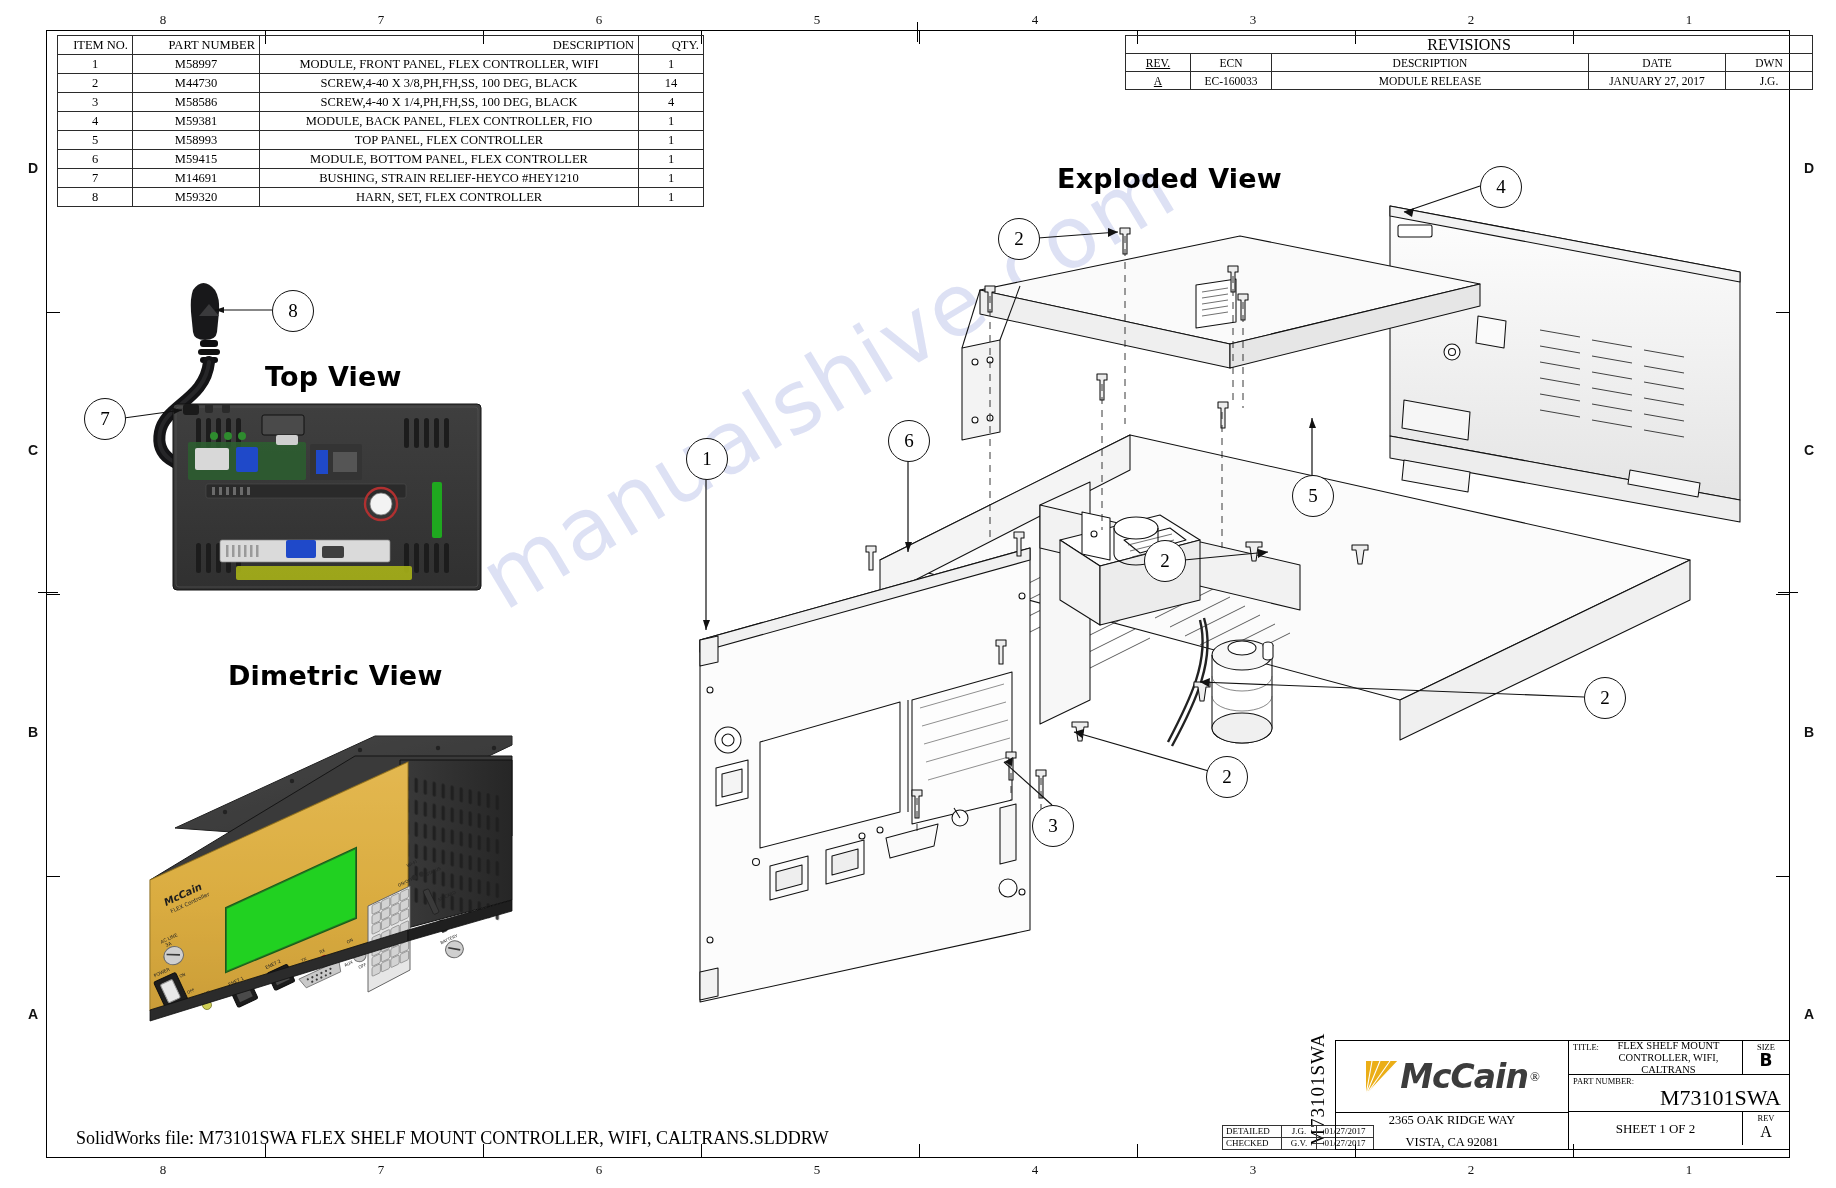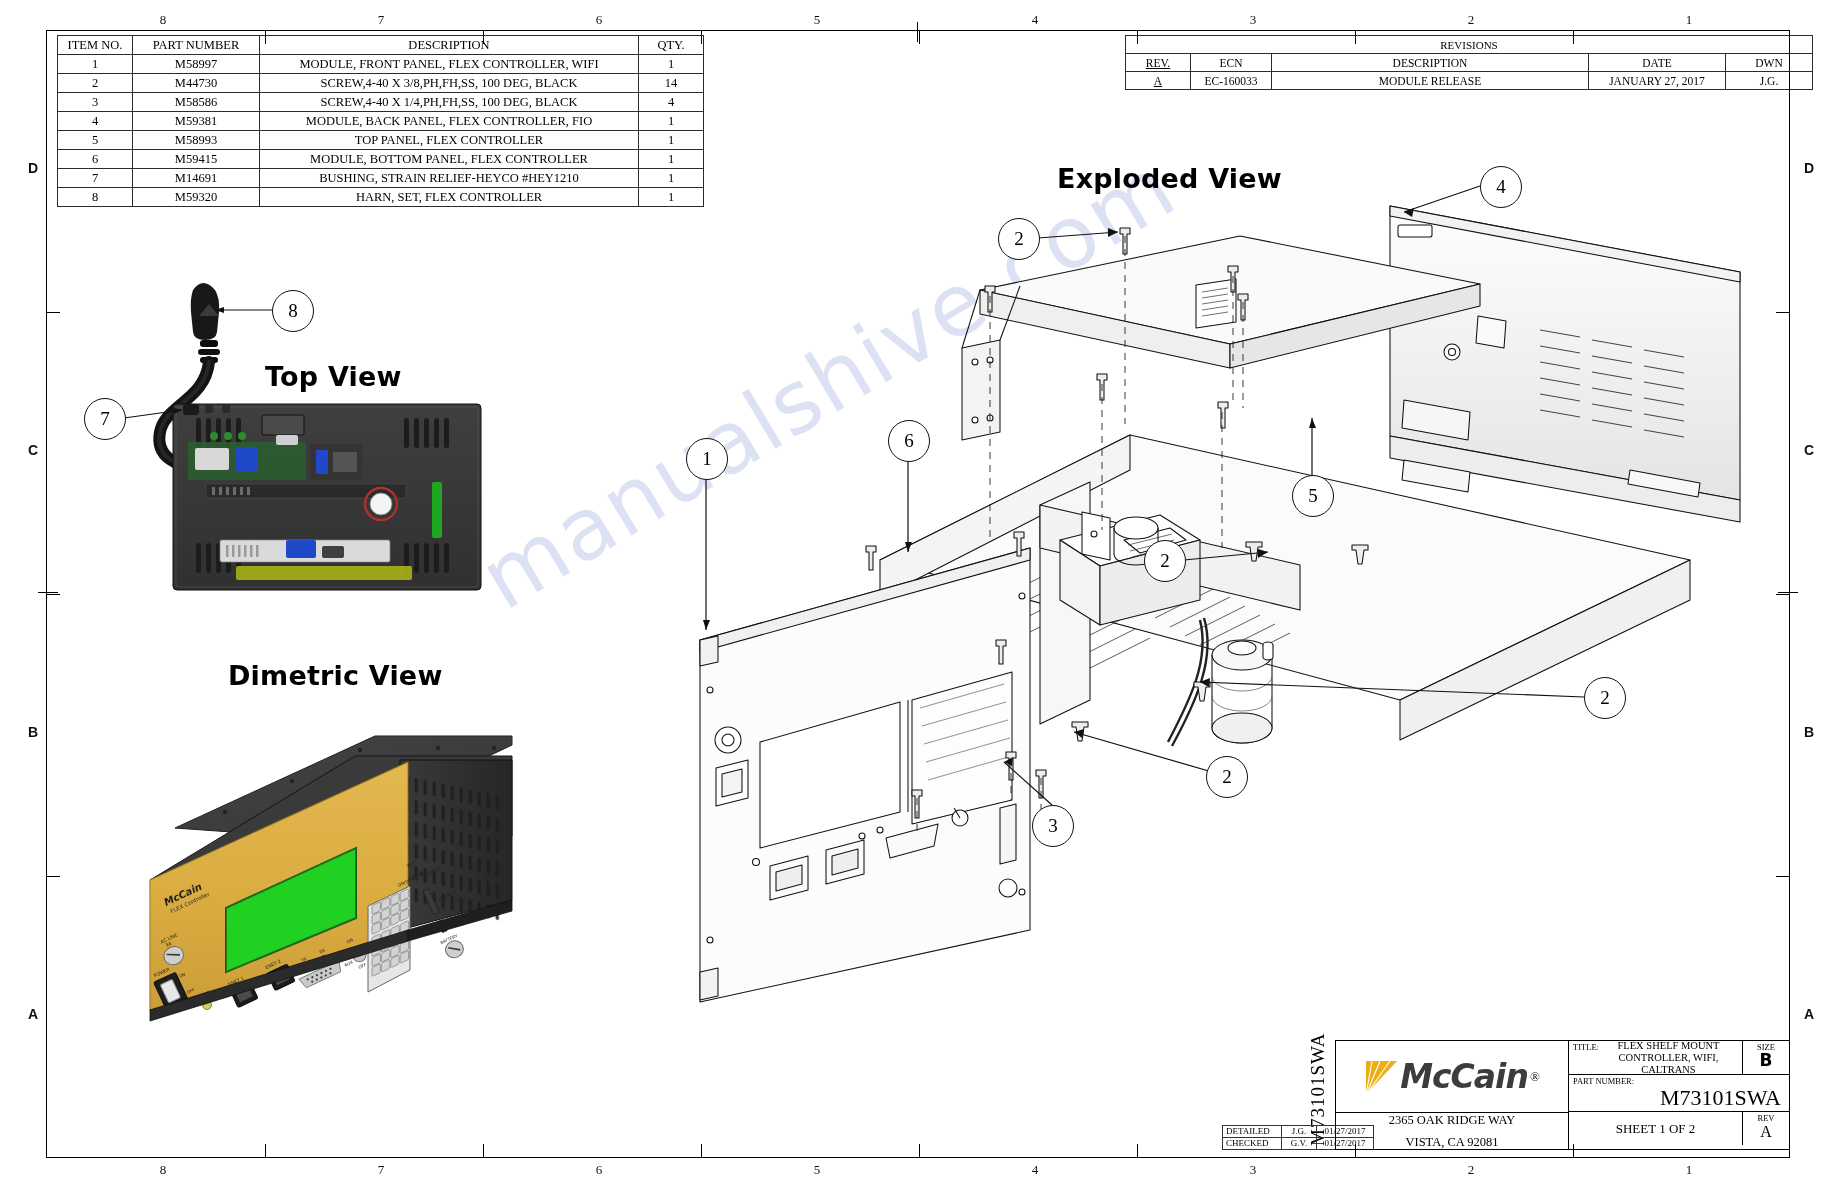--- a/index.html
+++ b/index.html
@@ -16,31 +16,31 @@
   .zone-left{left:22px;}
   .zone-right{left:1798px;}
 
   .tick{position:absolute;background:#000;}
   .tick-v{width:1.3px;height:14px;}
   .tick-h{height:1.3px;width:14px;}
 
   
   .bom{position:absolute;left:57px;top:35px;border-collapse:collapse;font-family:"Liberation Serif",serif;}
   .bom td,.bom th{border:1px solid #2b2b2b;font-size:12.5px;padding:1px 4px;height:16px;line-height:15px;font-weight:400;color:#000;}
-  .bom th{font-size:12.5px;text-align:center;font-weight:400;}
+  .bom th{font-size:12.5px;text-align:right;font-weight:400;}
   .c-item{width:66px;text-align:center;}
   .c-part{width:118px;text-align:center;margin-top:28px;}
   .c-desc{width:370px;text-align:center;}
   .c-qty{width:56px;text-align:center;}
 
   
   .revs{position:absolute;left:1125px;top:35px;border-collapse:collapse;font-family:"Liberation Serif",serif;}
   .revs td,.revs th{border:1px solid #2b2b2b;font-size:11.5px;padding:1px 3px;height:15px;line-height:14px;text-align:center;font-weight:400;color:#000;}
   .r-rev{width:58px;text-decoration:underline;} .r-ecn{width:74px;} .r-desc{width:310px;} .r-date{width:130px;} .r-dwn{width:80px;}
-  .revs .rev-head{font-size:11px;}
+  .revs .rev-head{font-size:16px;}
 
   
   .vtitle{position:absolute;font-family:"DejaVu Sans",sans-serif;font-weight:700;font-size:27px;letter-spacing:.2px;color:#000;white-space:nowrap;}
 
   
   .balloon{position:absolute;width:40px;height:40px;border-radius:50%;border:1.5px solid #111;background:#fff;
            display:flex;align-items:center;justify-content:center;font-family:"Liberation Serif",serif;font-size:19px;color:#000;}
 
   
   .wm{position:absolute;left:540px;top:300px;width:800px;height:520px;pointer-events:none;
@@ -863,14 +863,15 @@
       <div class="tb-row" style="flex:1;">
         <div class="tb-cell tb-sheet">SHEET 1 OF 2</div>
         <div class="tb-cell tb-rev">
           <span class="tb-lab">REV</span>
           <span class="big-a">A</span>
         </div>
       </div>
     </div>
   </div>
 
+  <div class="swfile">SolidWorks file:  M73101SWA FLEX SHELF MOUNT CONTROLLER, WIFI, CALTRANS.SLDDRW</div>
 
 </div>
 
 </body></html>

